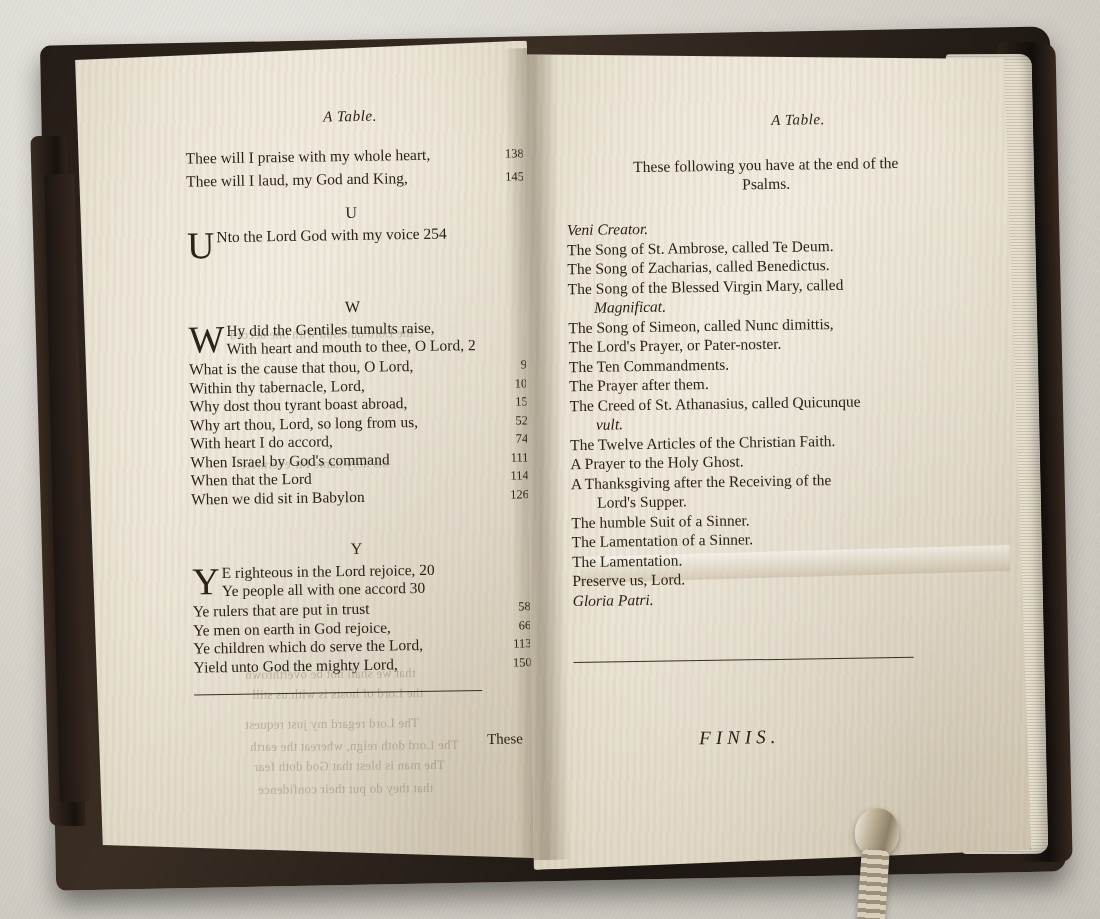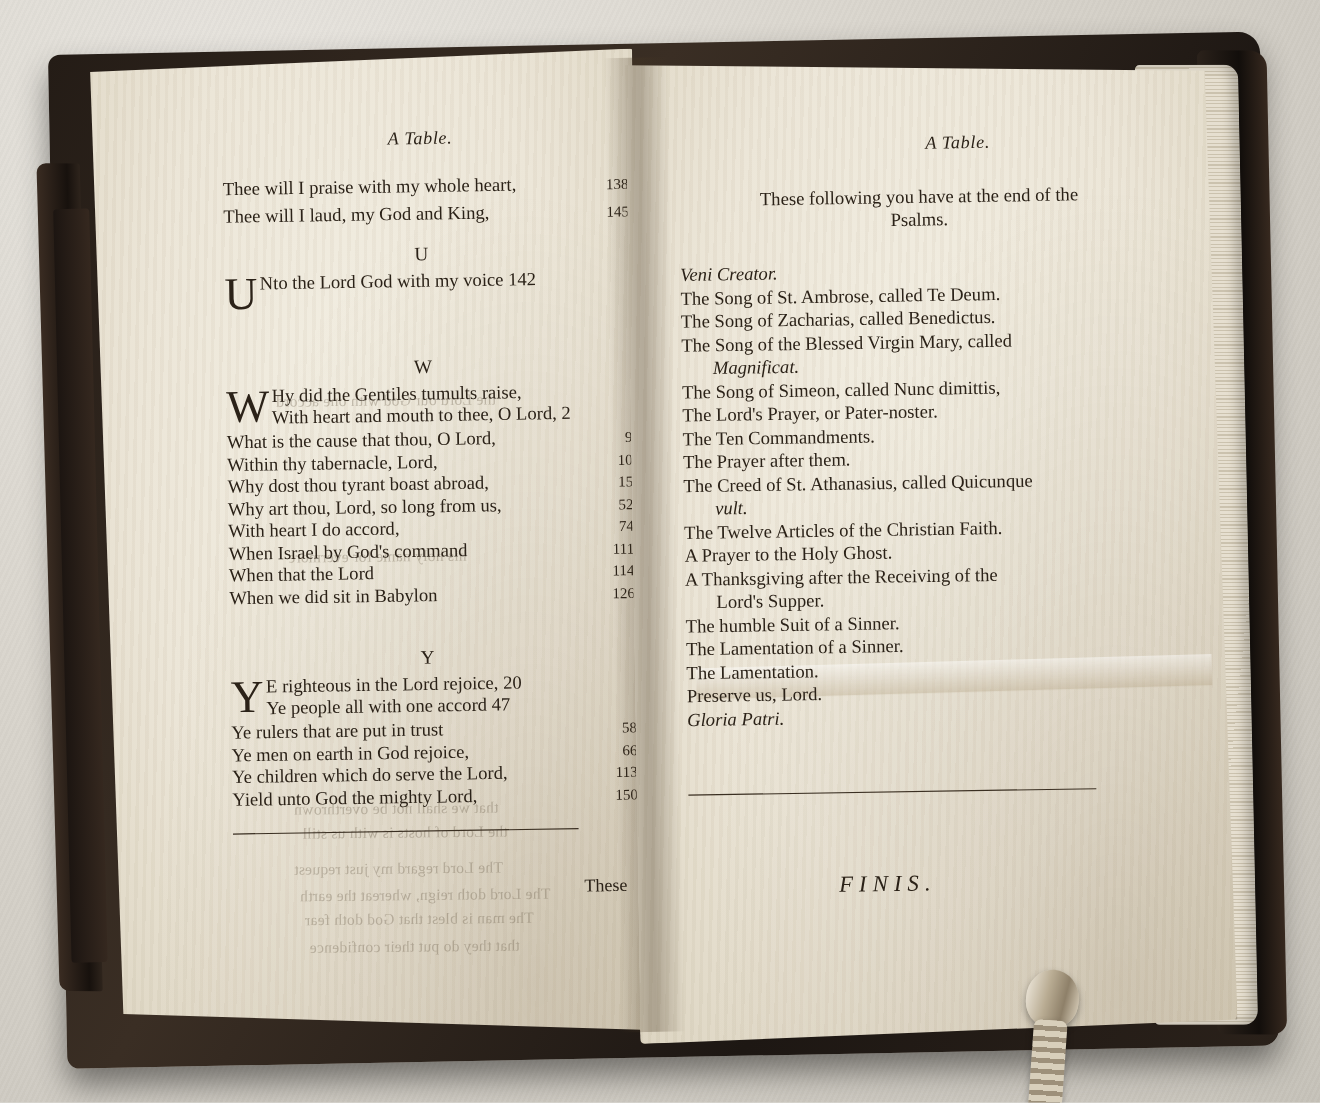--- a/index.html
+++ b/index.html
@@ -325,21 +325,21 @@
       <div class="entry">
         <span>Thee will I laud, my God and King,</span>
         <span class="num">145</span>
       </div>
 
       <div class="section-letter">U</div>
       <div class="dropcap-block">
         <span class="dropcap">U</span>
         <div class="dropcap-line1">
           <span>Nto the Lord God with my voice</span>
-          <span class="num" style="top:14px;">142</span>
+          <span class="num" style="top:14px;">254</span>
         </div>
       </div>
 
       <div class="section-letter" style="margin-top:34px;">W</div>
       <div class="dropcap-block">
         <span class="dropcap">W</span>
         <div class="dropcap-line1">
           <span>Hy did the Gentiles tumults raise,</span>
         </div>
         <div class="dropcap-line2">
@@ -382,21 +382,21 @@
 
       <div class="section-letter" style="margin-top:34px;">Y</div>
       <div class="dropcap-block">
         <span class="dropcap">Y</span>
         <div class="dropcap-line1">
           <span>E righteous in the Lord rejoice,</span>
           <span class="num">20</span>
         </div>
         <div class="dropcap-line2">
           <span>Ye people all with one accord</span>
-          <span class="num">47</span>
+          <span class="num">30</span>
         </div>
       </div>
       <div class="entry">
         <span>Ye rulers that are put in trust</span>
         <span class="num">58</span>
       </div>
       <div class="entry">
         <span>Ye men on earth in God rejoice,</span>
         <span class="num">66</span>
       </div>

